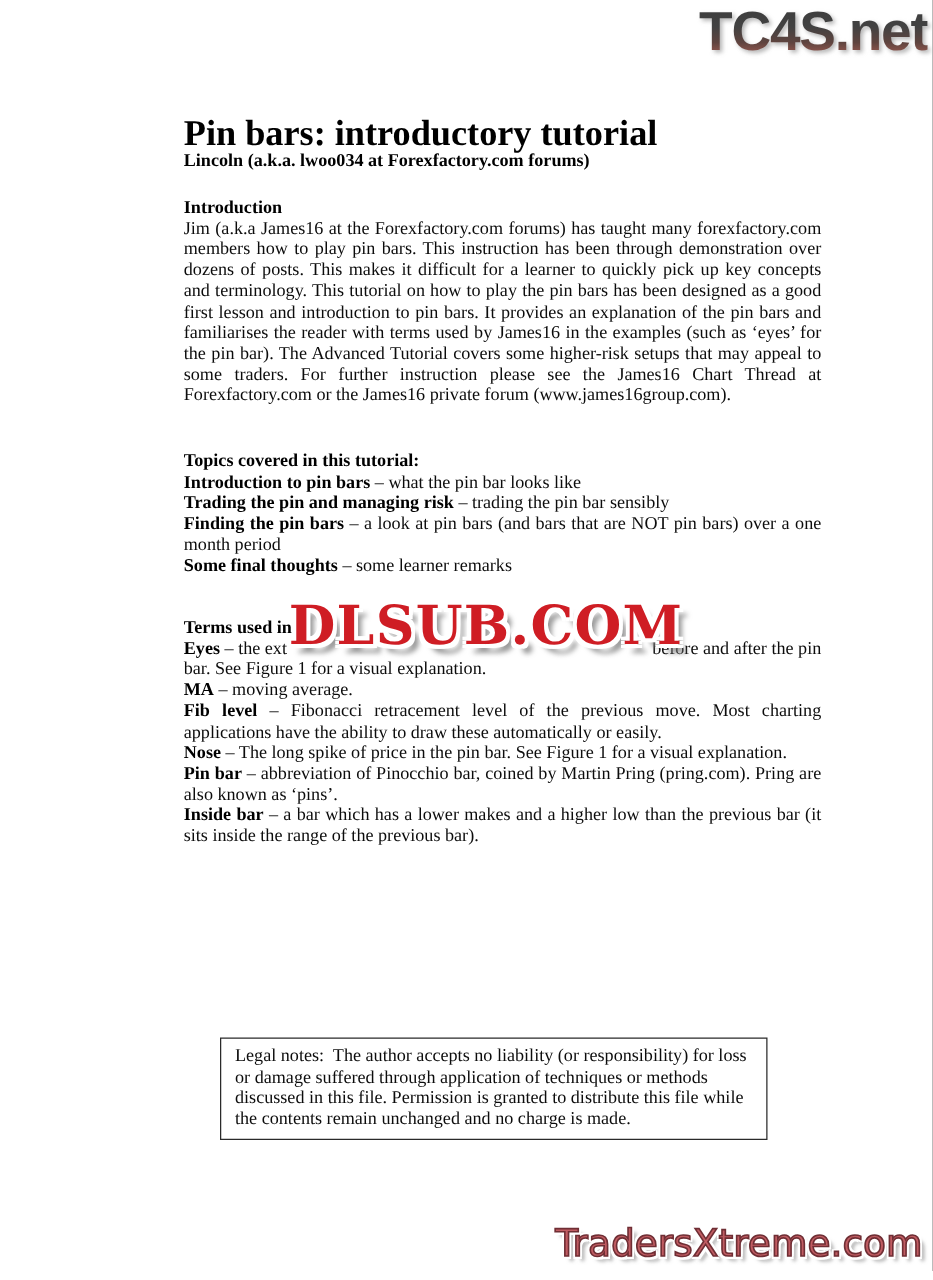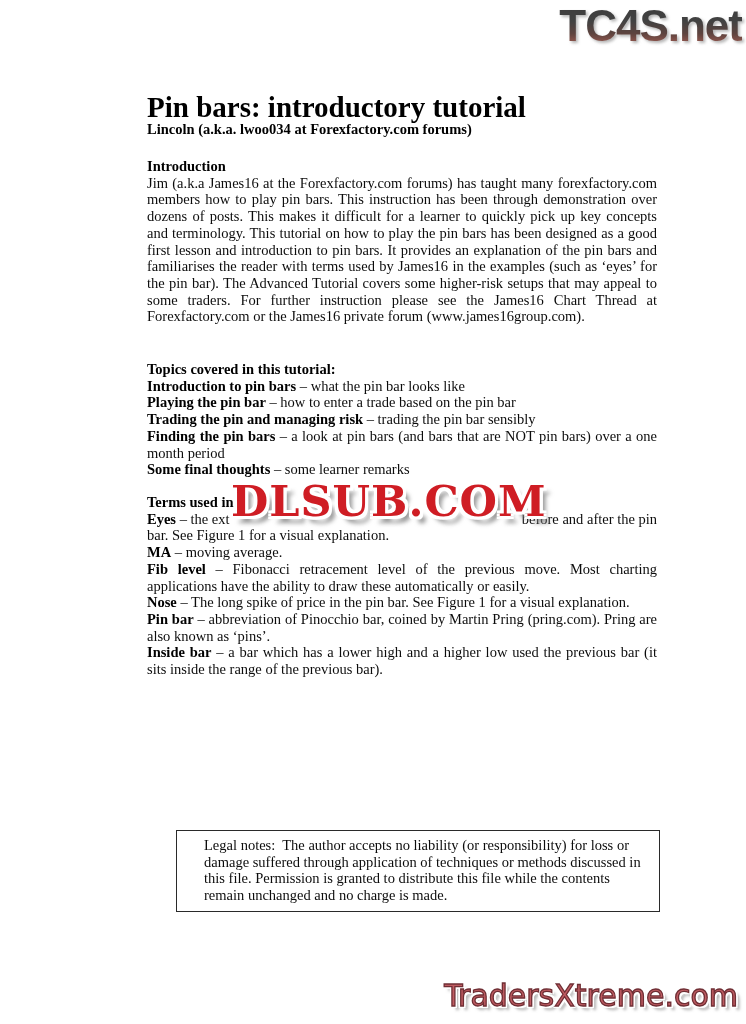--- a/index.html
+++ b/index.html
@@ -42,23 +42,23 @@
     font-family:"DejaVu Serif","Liberation Serif",serif;
     font-weight:bold;font-size:43px;line-height:43px;letter-spacing:1px;
     color:var(--watermark_red,#cf1d24);
     text-shadow:
       -3px -3px 0 #fff, 3px -3px 0 #fff, -3px 3px 0 #fff, 3px 3px 0 #fff,
       -3px 0 0 #fff, 3px 0 0 #fff, 0 -3px 0 #fff, 0 3px 0 #fff,
       6px 7px 4px rgba(120,120,120,.75);
   }
   
   #legal{
-    position:absolute;left:176px;top:830px;width:484px;
+    position:absolute;left:176px;top:830px;width:438px;
     box-sizing:border-box;border:1.5px solid #2a2a2a;
-    padding:6px 11px 7px 27px;
+    padding:6px 11px 7px 11px;
   }
   #legal p{margin:0;font-size:14.5px;line-height:16.7px;text-align:left;white-space:pre-wrap;color:#0c0c0c;}
   
   #traders{
     position:absolute;top:979px;right:8px;
     font-family:"DejaVu Sans","Liberation Sans",sans-serif;
     font-weight:normal;font-size:30px;line-height:34px;letter-spacing:0px;
     color:var(--traders_fill,#c05c62);
     -webkit-text-stroke:1.3px var(--traders_outline,#6f2e34);
     text-shadow:
@@ -78,38 +78,37 @@
   <p id="author" class="col">Lincoln (a.k.a. lwoo034 at Forexfactory.com forums)</p>
 
   <div id="intro" class="col body-text">
     <p class="noj"><b>Introduction</b></p>
     <p>Jim (a.k.a James16 at the Forexfactory.com forums) has taught many forexfactory.com members how to play pin bars. This instruction has been through demonstration over dozens of posts. This makes it difficult for a learner to quickly pick up key concepts and terminology. This tutorial on how to play the pin bars has been designed as a good first lesson and introduction to pin bars. It provides an explanation of the pin bars and familiarises the reader with terms used by James16 in the examples (such as ‘eyes’ for the pin bar). The Advanced Tutorial covers some higher-risk setups that may appeal to some traders. For further instruction please see the James16 Chart Thread at Forexfactory.com or the James16 private forum (www.james16group.com).</p>
   </div>
 
   <div id="topics" class="col body-text">
     <p class="noj"><b>Topics covered in this tutorial:</b></p>
     <p><b>Introduction to pin bars</b><span> – what the pin bar looks like</span></p>
-    <p><b>Playing the pin bar</b><span> – how to enter a trade based on the pin bar</span></p>
     <p><b>Trading the pin and managing risk</b><span> – trading the pin bar sensibly</span></p>
     <p><b>Finding the pin bars</b><span> – a look at pin bars (and bars that are NOT pin bars) over a one month period</span></p>
     <p><b>Some final thoughts</b><span> – some learner remarks</span></p>
   </div>
 
   <div id="terms" class="col body-text">
     <p class="noj"><b>Terms used in</b></p>
     <p class="eyes-line">
       <span><b>Eyes</b><span> – the ext</span></span>
       <span>before and after the pin</span>
     </p>
     <p class="noj">bar. See Figure 1 for a visual explanation.</p>
     <p><b>MA</b><span> – moving average.</span></p>
     <p><b>Fib level</b><span> – Fibonacci retracement level of the previous move. Most charting applications have the ability to draw these automatically or easily.</span></p>
     <p><b>Nose</b><span> – The long spike of price in the pin bar. See Figure 1 for a visual explanation.</span></p>
     <p><b>Pin bar</b><span> – abbreviation of Pinocchio bar, coined by Martin Pring (pring.com). Pring are also known as ‘pins’.</span></p>
-    <p><b>Inside bar</b><span> – a bar which has a lower high and a higher low used the previous bar (it sits inside the range of the previous bar).</span></p>
+    <p><b>Inside bar</b><span> – a bar which has a lower makes and a higher low than the previous bar (it sits inside the range of the previous bar).</span></p>
   </div>
 
   <div id="watermark">DLSUB.COM</div>
 
   <div id="legal">
     <p>Legal notes:  The author accepts no liability (or responsibility) for loss or damage suffered through application of techniques or methods discussed in this file. Permission is granted to distribute this file while the contents remain unchanged and no charge is made.</p>
   </div>
 
   <div id="traders">TradersXtreme.com</div>
 

